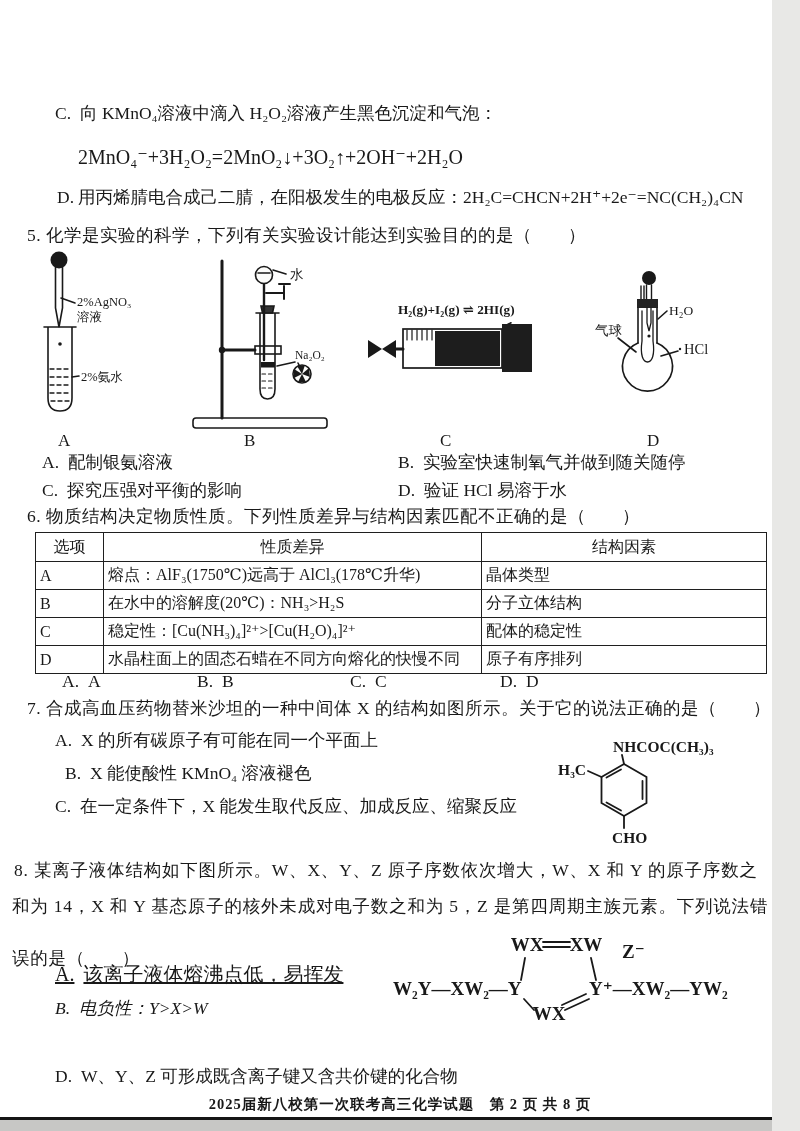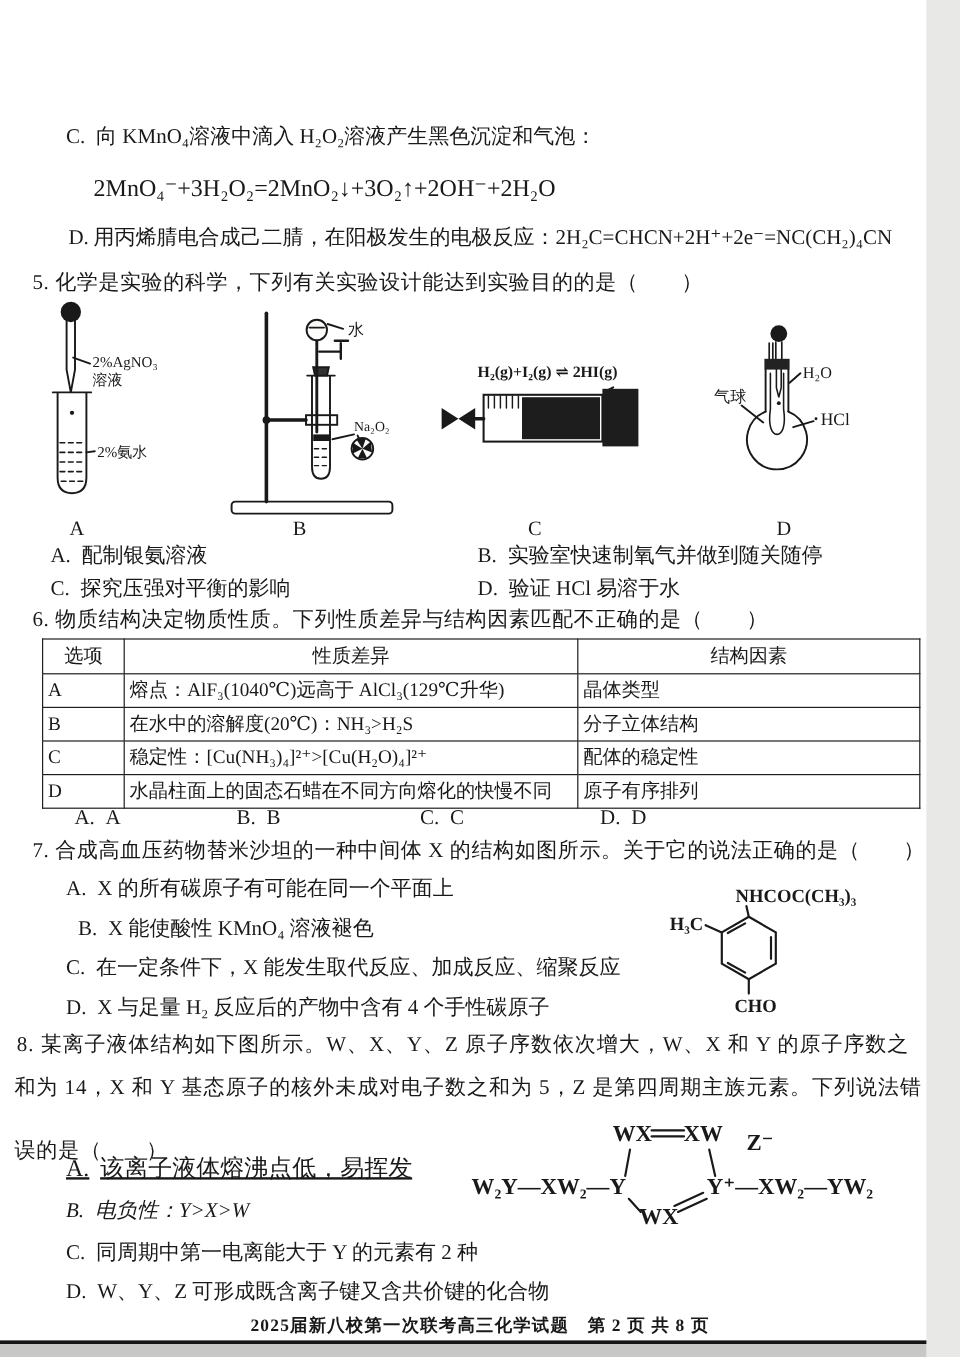--- a/index.html
+++ b/index.html
@@ -153,21 +153,21 @@
         <col style="width:285px">
       </colgroup>
     <tbody>
         <tr class="hdr">
       <th>选项</th>
       <th>性质差异</th>
       <th>结构因素</th>
     </tr>
     <tr>
       <td>A</td>
-      <td>熔点：AlF₃(1040℃)远高于 AlCl₃(129℃升华)</td>
+      <td>熔点：AlF₃(1750℃)远高于 AlCl₃(178℃升华)</td>
       <td>晶体类型</td>
     </tr>
     <tr>
       <td>B</td>
       <td>在水中的溶解度(20℃)：NH₃&gt;H₂S</td>
       <td>分子立体结构</td>
     </tr>
     <tr>
       <td>C</td>
       <td>稳定性：[Cu(NH₃)₄]²⁺&gt;[Cu(H₂O)₄]²⁺</td>
@@ -196,23 +196,20 @@
 
   <div class="t" style="left:27px;top:698px;font-size:17.5px;letter-spacing:0.5px;">7. 合成高血压药物替米沙坦的一种中间体 X 的结构如图所示。关于它的说法正确的是（　　）</div>
   <div class="t opt" style="left:55px;top:730px;font-size:17.5px;">
     <span class="lbl">A.</span><span>X 的所有碳原子有可能在同一个平面上</span>
   </div>
   <div class="t opt" style="left:55px;top:763px;font-size:17.5px;margin-left:10px;">
     <span class="lbl">B.</span><span>X 能使酸性 KMnO₄ 溶液褪色</span>
   </div>
   <div class="t opt" style="left:55px;top:796px;font-size:17.5px;">
     <span class="lbl">C.</span><span>在一定条件下，X 能发生取代反应、加成反应、缩聚反应</span>
-  </div>
-  <div class="t opt" style="left:55px;top:829px;font-size:17.5px;">
-    <span class="lbl">D.</span><span>X 与足量 H₂ 反应后的产物中含有 4 个手性碳原子</span>
   </div>
 
   <svg style="left:558px;top:726px;" width="242" height="130" viewBox="0 0 242 130">
     <g stroke="#191919" stroke-width="1.8" fill="none" stroke-linecap="round">
       <path d="M66 38 L88.5 51 L88.5 77 L66 90 L43.5 77 L43.5 51 Z"></path>
       <line x1="84.5" y1="55" x2="84.5" y2="73"></line>
       <line x1="63" y1="84.5" x2="48.5" y2="76.5"></line>
       <line x1="48.5" y1="51.5" x2="63" y2="43.5"></line>
       <line x1="66" y1="38" x2="64" y2="29"></line>
       <line x1="43.5" y1="51" x2="30" y2="45"></line>
@@ -244,23 +241,20 @@
     <text x="214" y="77" font-size="19" font-weight="bold">Y⁺—XW₂—YW₂</text>
     <text x="174" y="102" font-size="19" text-anchor="middle" font-weight="bold">WX</text>
   </svg>
 
   <div class="t opt" style="left:55px;top:962px;font-size:20px;text-decoration:underline;">
     <span class="lbl">A.</span><span>该离子液体熔沸点低，易挥发</span>
   </div>
   <div class="t opt" style="left:55px;top:998px;font-size:17.5px;font-style:italic;">
     <span class="lbl">B.</span><span>电负性：Y&gt;X&gt;W</span>
   </div>
-  <div class="t opt" style="left:55px;top:1033px;font-size:17.5px;">
-    <span class="lbl">C.</span><span>同周期中第一电离能大于 Y 的元素有 2 种</span>
-  </div>
   <div class="t opt" style="left:55px;top:1066px;font-size:17.5px;">
     <span class="lbl">D.</span><span>W、Y、Z 可形成既含离子键又含共价键的化合物</span>
   </div>
 
   <div class="footer">2025届新八校第一次联考高三化学试题　第 2 页 共 8 页</div>
   <div class="botline"></div>
   <div class="botstrip"></div>
 
 </div>
 

